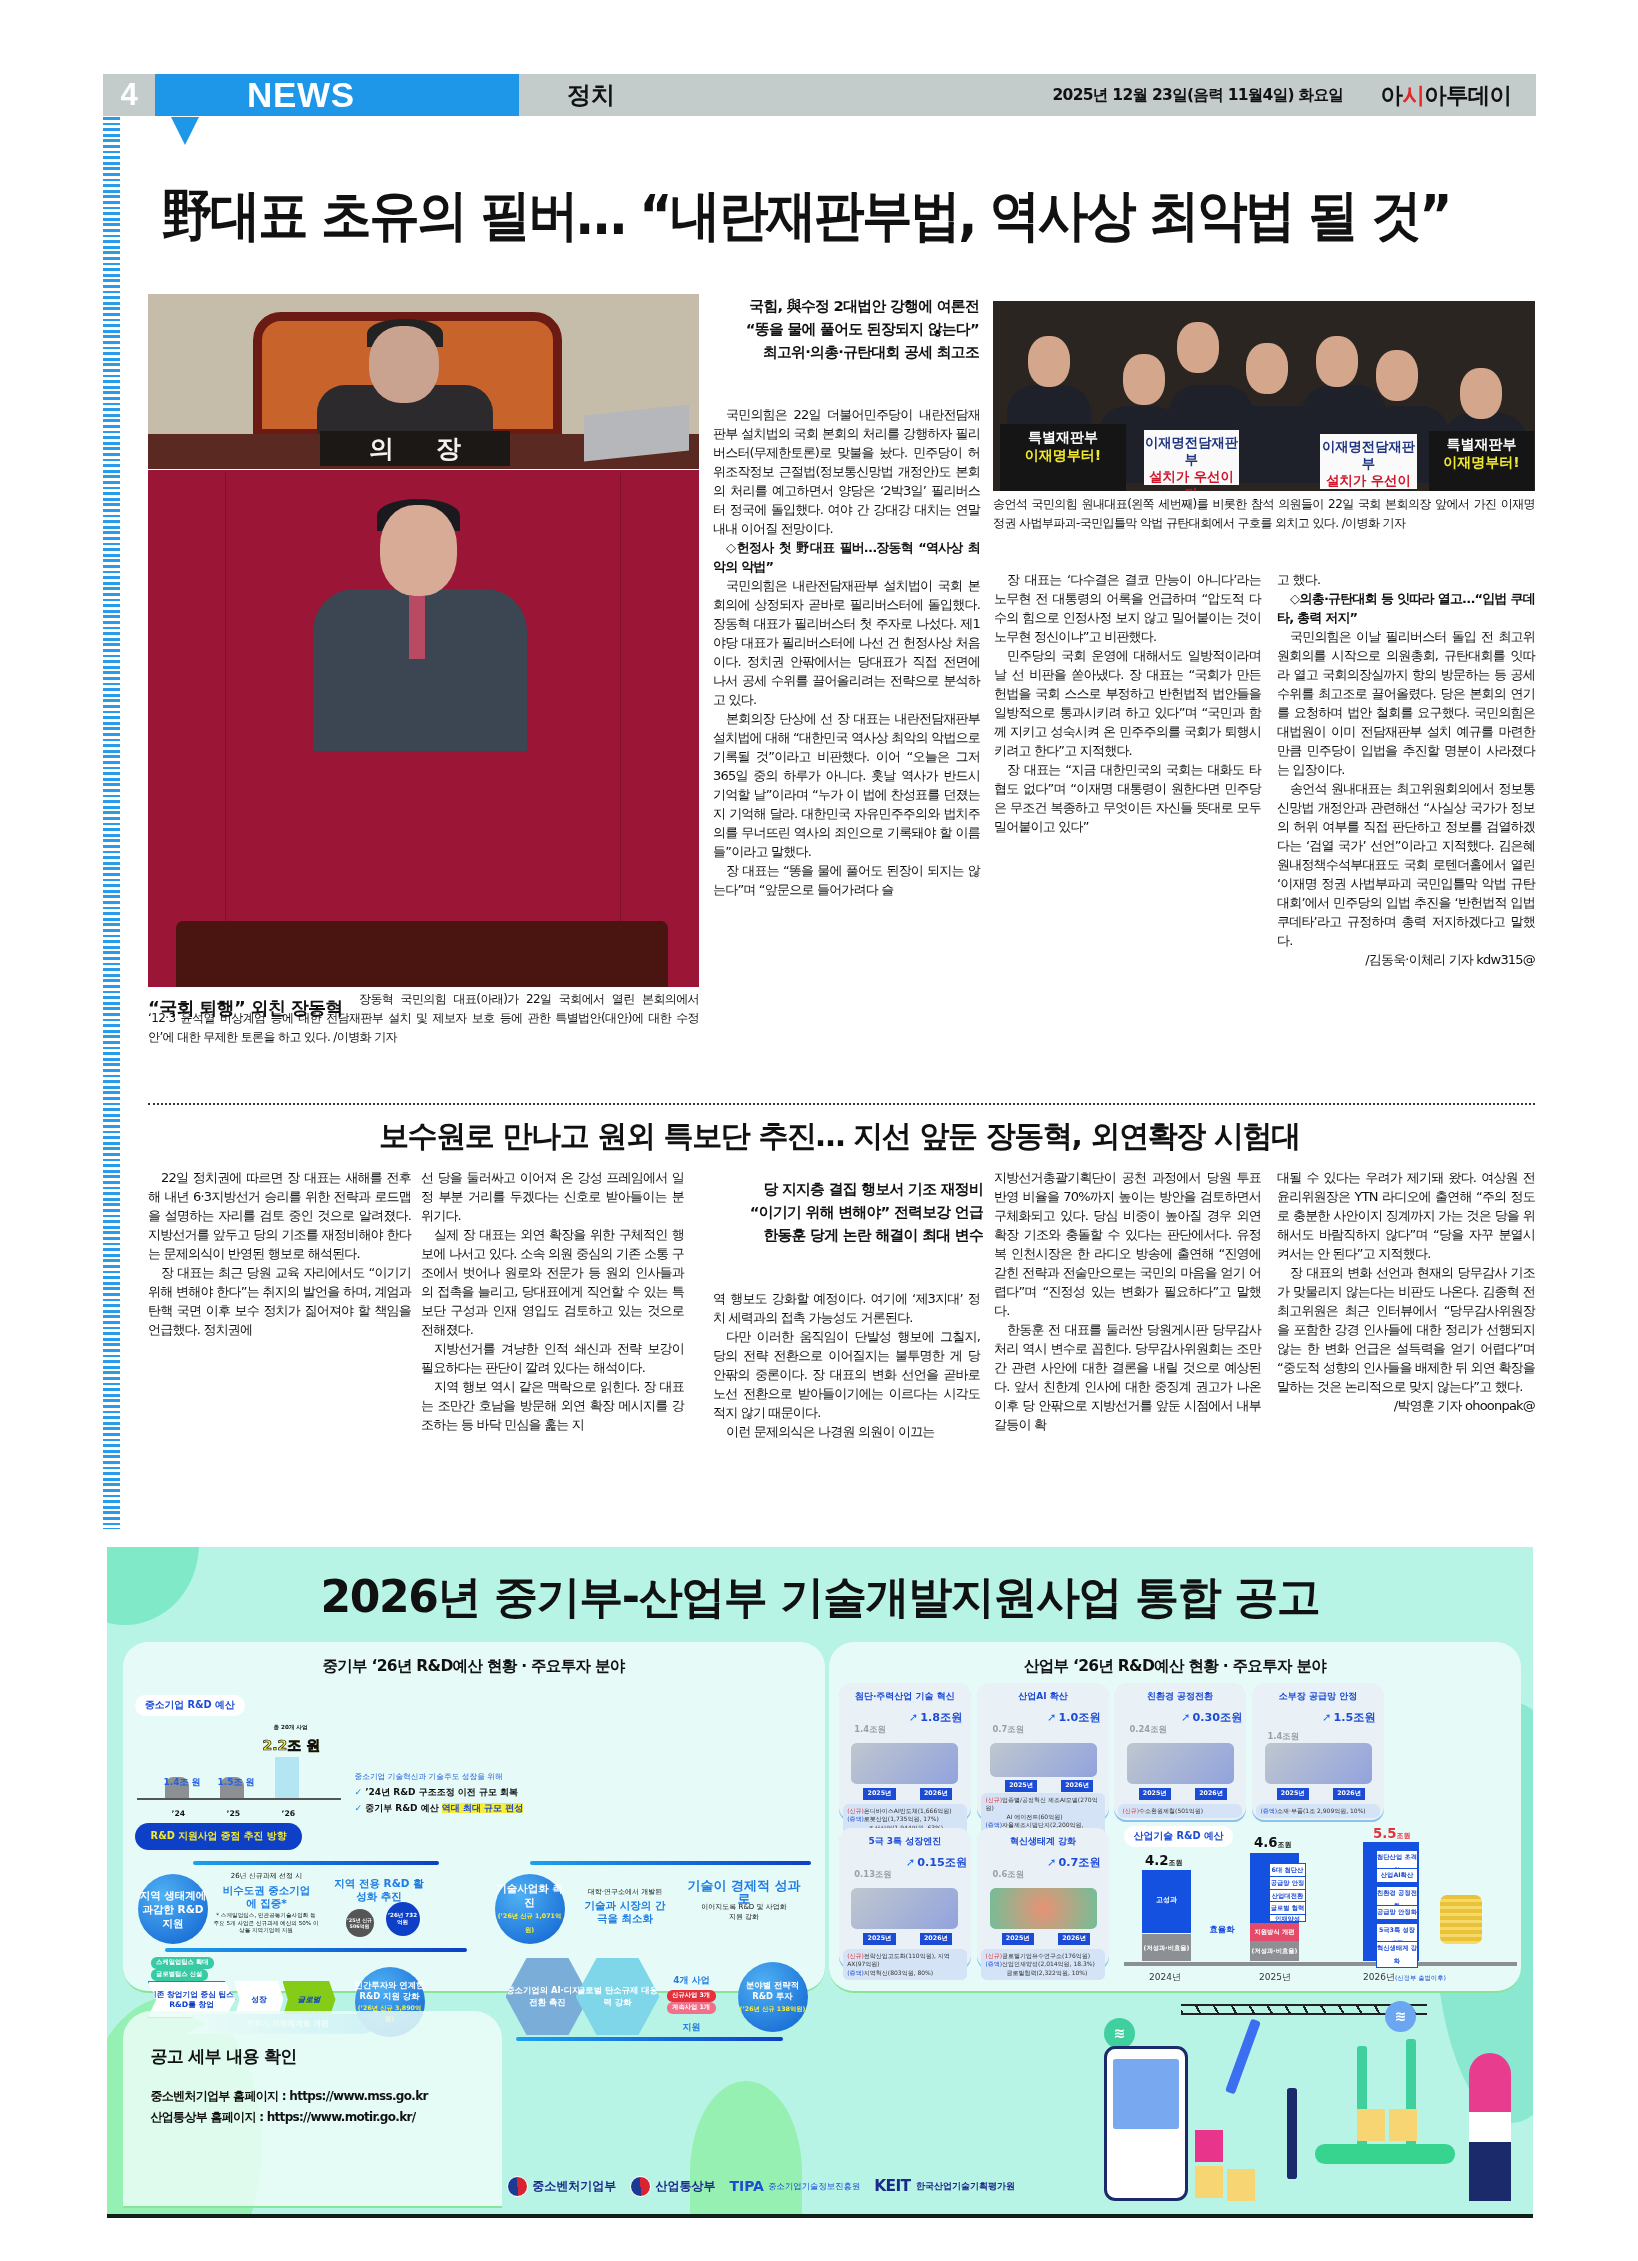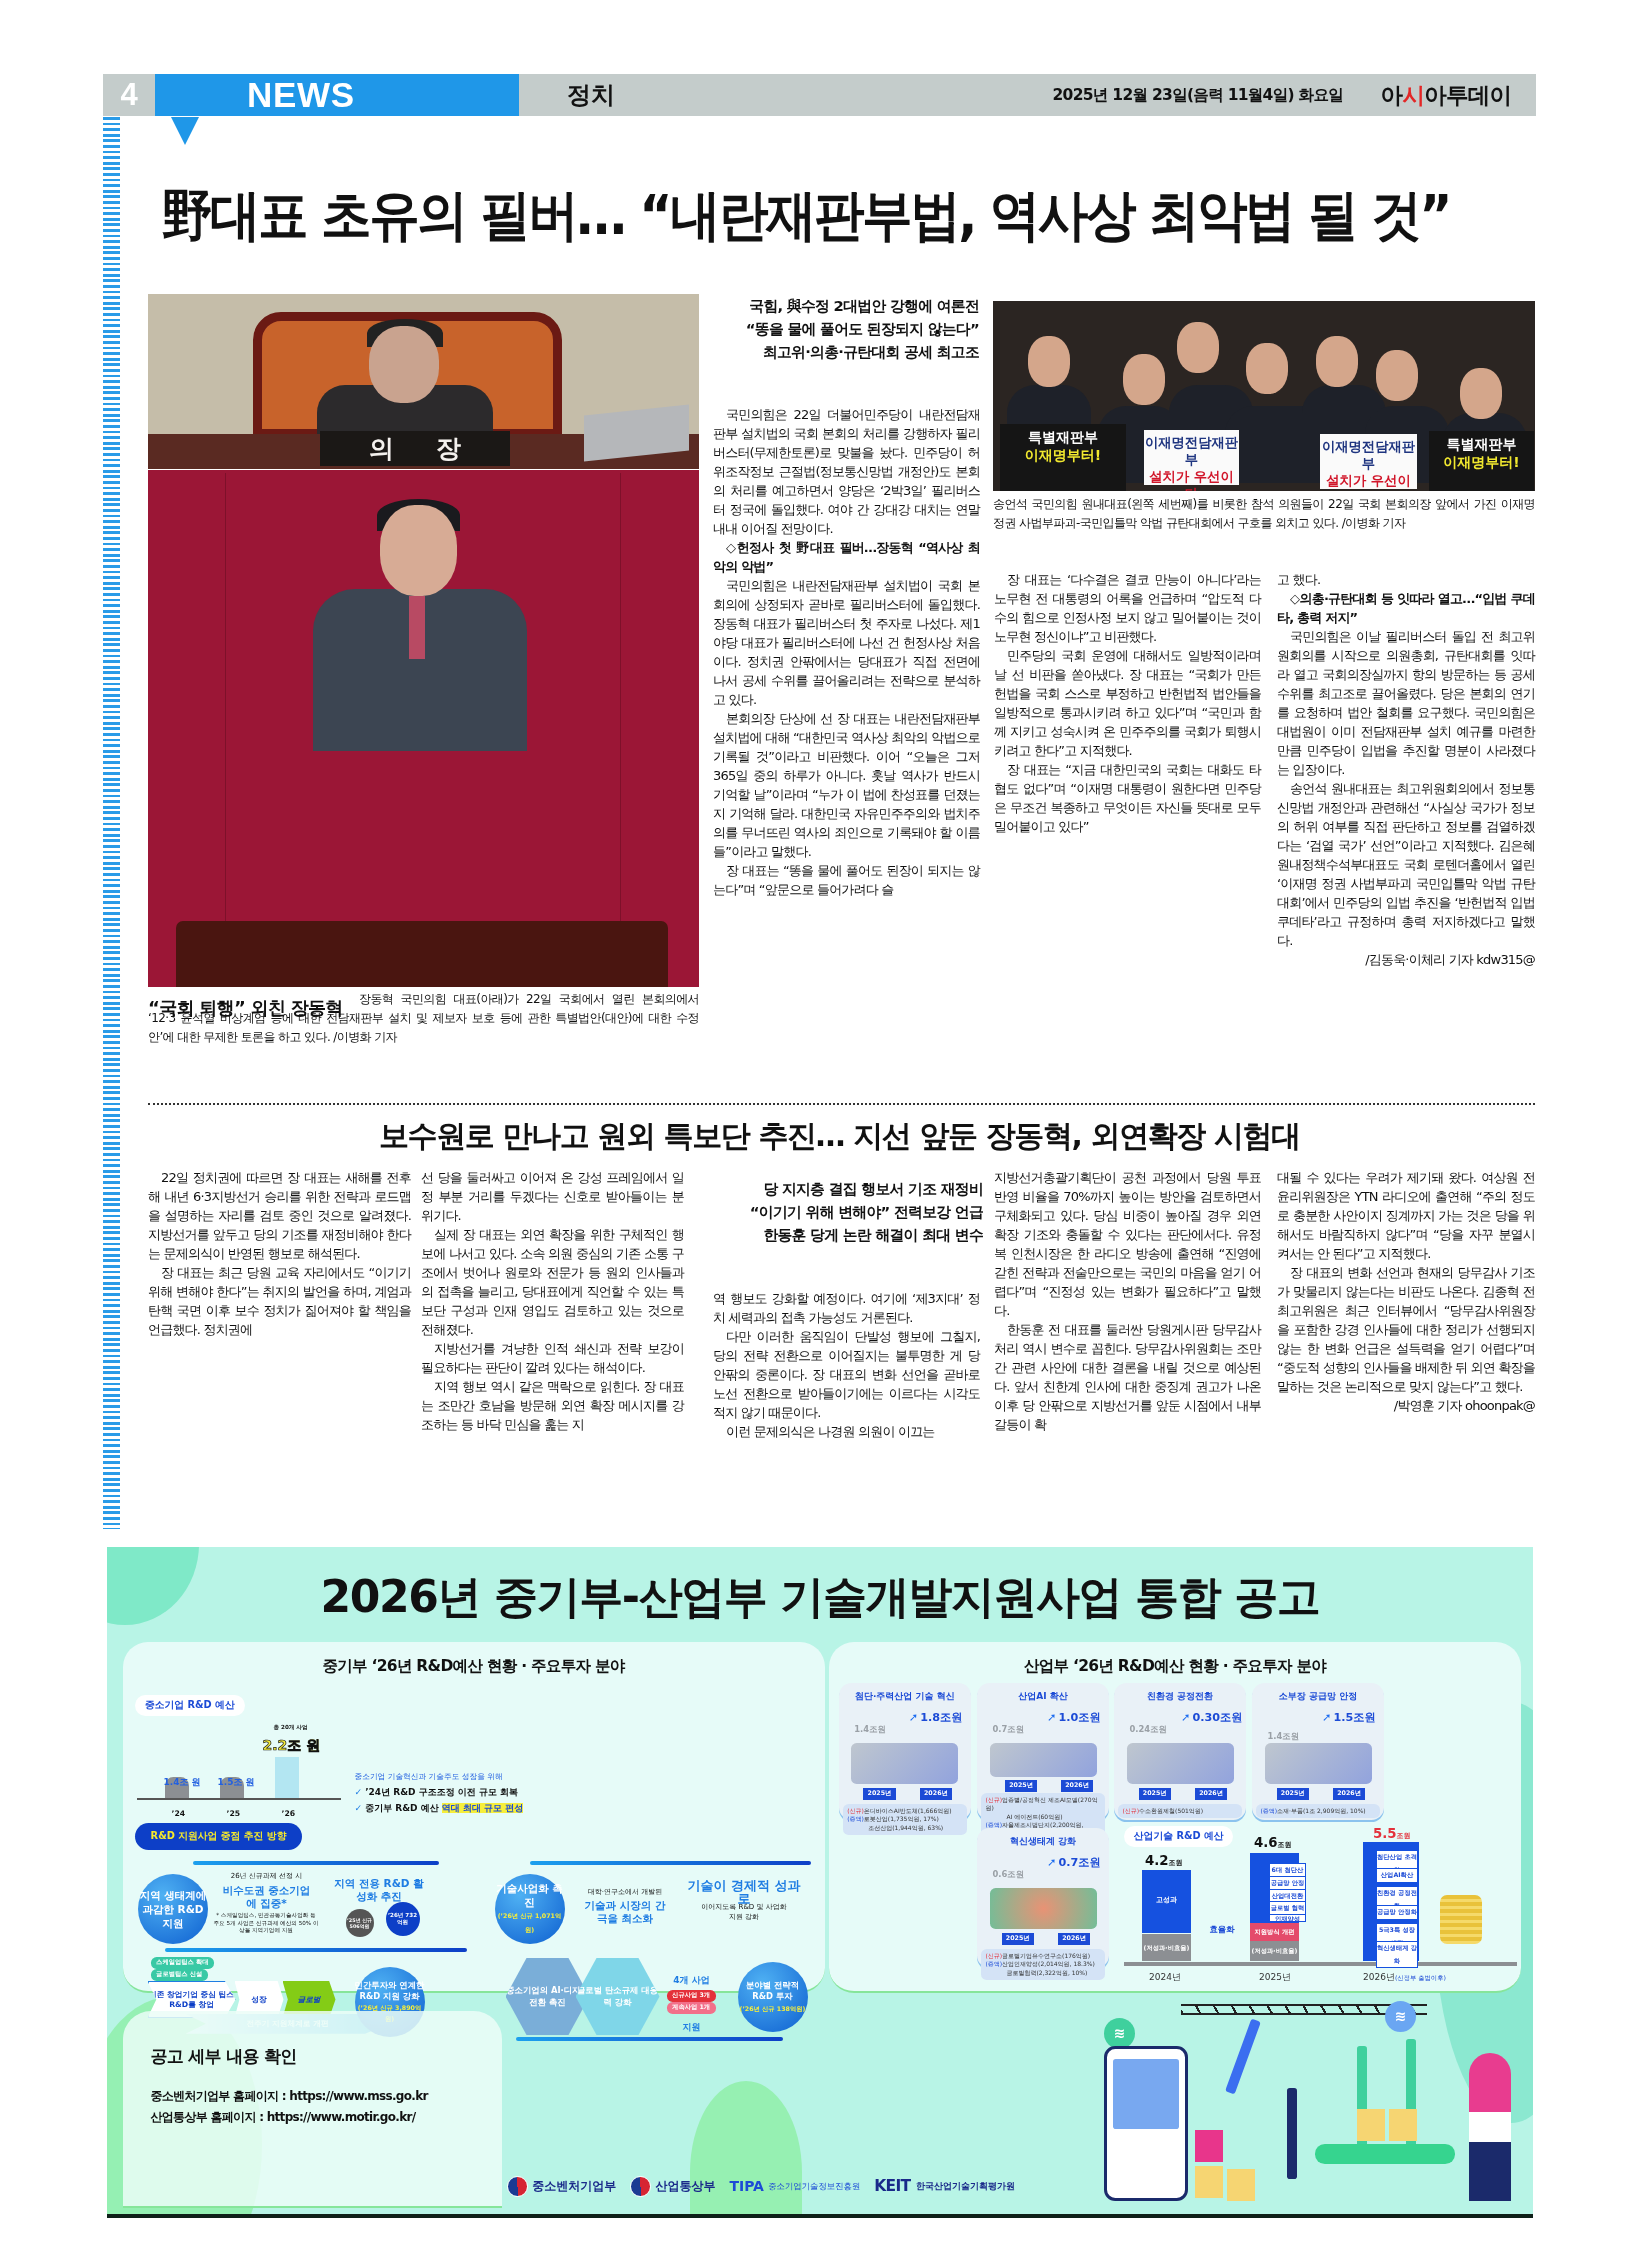--- a/index.html
+++ b/index.html
@@ -424,20 +424,32 @@
       <div class="fc-before" style="top:48px">1.4조원</div>
       <div class="fc-after">1.5조원</div>
       <div class="fc-illus"></div>
       <div class="fc-yr" style="left:24.6px">2025년</div>
       <div class="fc-yr" style="left:81px">2026년</div>
       <div class="fc-note">
         <div><span class="inc">(증액)</span><span>소재·부품(1조 2,909억원, 10%)</span></div>
       </div>
     </div>
 
+    <div class="field-card" style="left:9.8px; top:186px; height:140px;">
+      <div class="fc-title">5극 3특 성장엔진</div>
+      <div class="fc-before">0.13조원</div>
+      <div class="fc-after" style="left:67px">0.15조원</div>
+      <div class="fc-illus"></div>
+      <div class="fc-yr" style="left:24.6px">2025년</div>
+      <div class="fc-yr" style="left:81px">2026년</div>
+      <div class="fc-note">
+        <div><span class="new">(신규)</span><span>전략산업고도화(110억원), 지역AX(97억원)</span></div>
+        <div><span class="inc">(증액)</span><span>지역혁신(803억원, 80%)</span></div>
+      </div>
+    </div>
 
     <div class="field-card" style="left:148px; top:186px; height:140px;">
       <div class="fc-title">혁신생태계 강화</div>
       <div class="fc-before">0.6조원</div>
       <div class="fc-after">0.7조원</div>
       <div class="fc-illus" style="background:radial-gradient(circle,#e86a3d,#3fa86f); opacity:0.7;"></div>
       <div class="fc-yr" style="left:24.6px">2025년</div>
       <div class="fc-yr" style="left:81px">2026년</div>
       <div class="fc-note">
         <div><span class="new">(신규)</span><span>글로벌기업유수연구소(176억원)</span></div>

